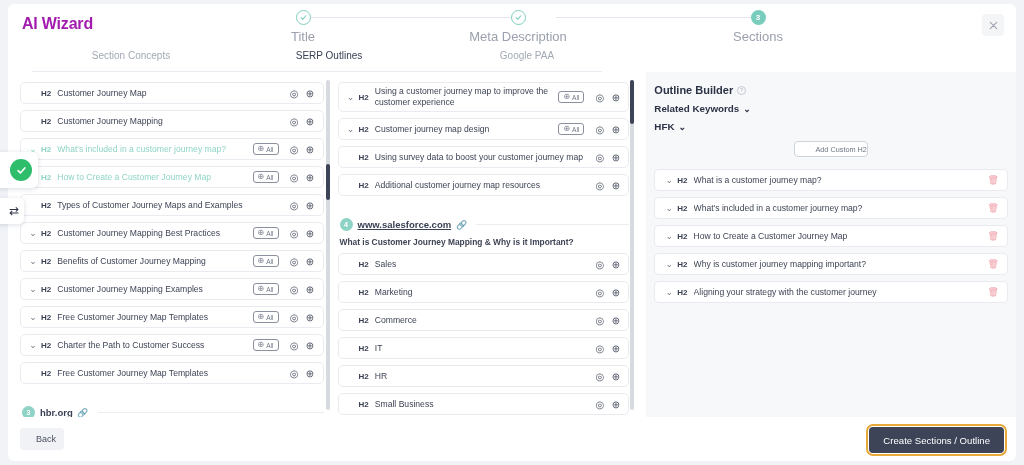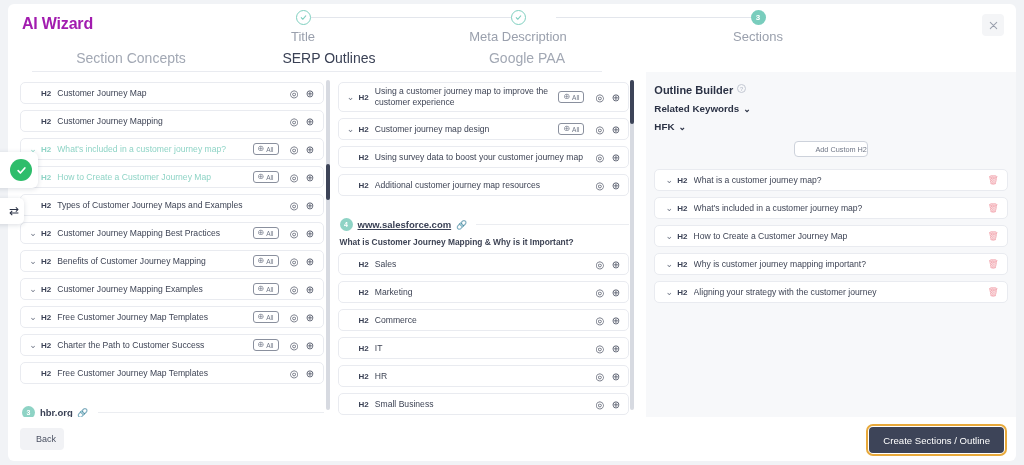--- a/index.html
+++ b/index.html
@@ -71,21 +71,21 @@
 
   
   .tabbar {
     position: absolute; left: 8px; top: 44px;
     width: 1008px; height: 28px;
     background: #ffffff;
     display: flex;
   }
   .tab {
     width: 198px; text-align: center;
-    font-size: 14px; color: #a2a8b4;
+    font-size: 10px; color: #a2a8b4;
     padding-top: 6px;
     cursor: pointer;
     position: relative;
   }
   .tab:nth-child(1) { margin-left: 24px; }
   .tab.active { color: #3a4155; font-weight: normal; }
   .tab.active::after {
     content: ""; position: absolute;
     left: 18px; right: 18px; bottom: -6px;
     height: 2px; background: #3d4458; border-radius: 2px;
@@ -196,21 +196,21 @@
   }
   .sbar-thumb {
     position: absolute; top: 0; left: 0; width: 4px;
     border-radius: 3px; background: #3d4458;
   }
 
   
   .ob-title {
     font-size: 11px; font-weight: bold; color: #2b3245;
     margin: 2px 0 0 8px;
-    display: flex; gap: 4px;
+    display: flex; align-items: center; gap: 4px;
   }
   .help-icon {
     width: 9px; height: 9px; border-radius: 50%;
     border: 1px solid #c3c8d2; color: #c3c8d2;
     font-size: 6px; display: flex; align-items: center; justify-content: center;
   }
   .ob-sub {
     font-size: 9.8px; font-weight: bold; color: #2b3245;
     margin: 7px 0 0 8px;
     display: flex; align-items: flex-end; gap: 4px; cursor: pointer;

